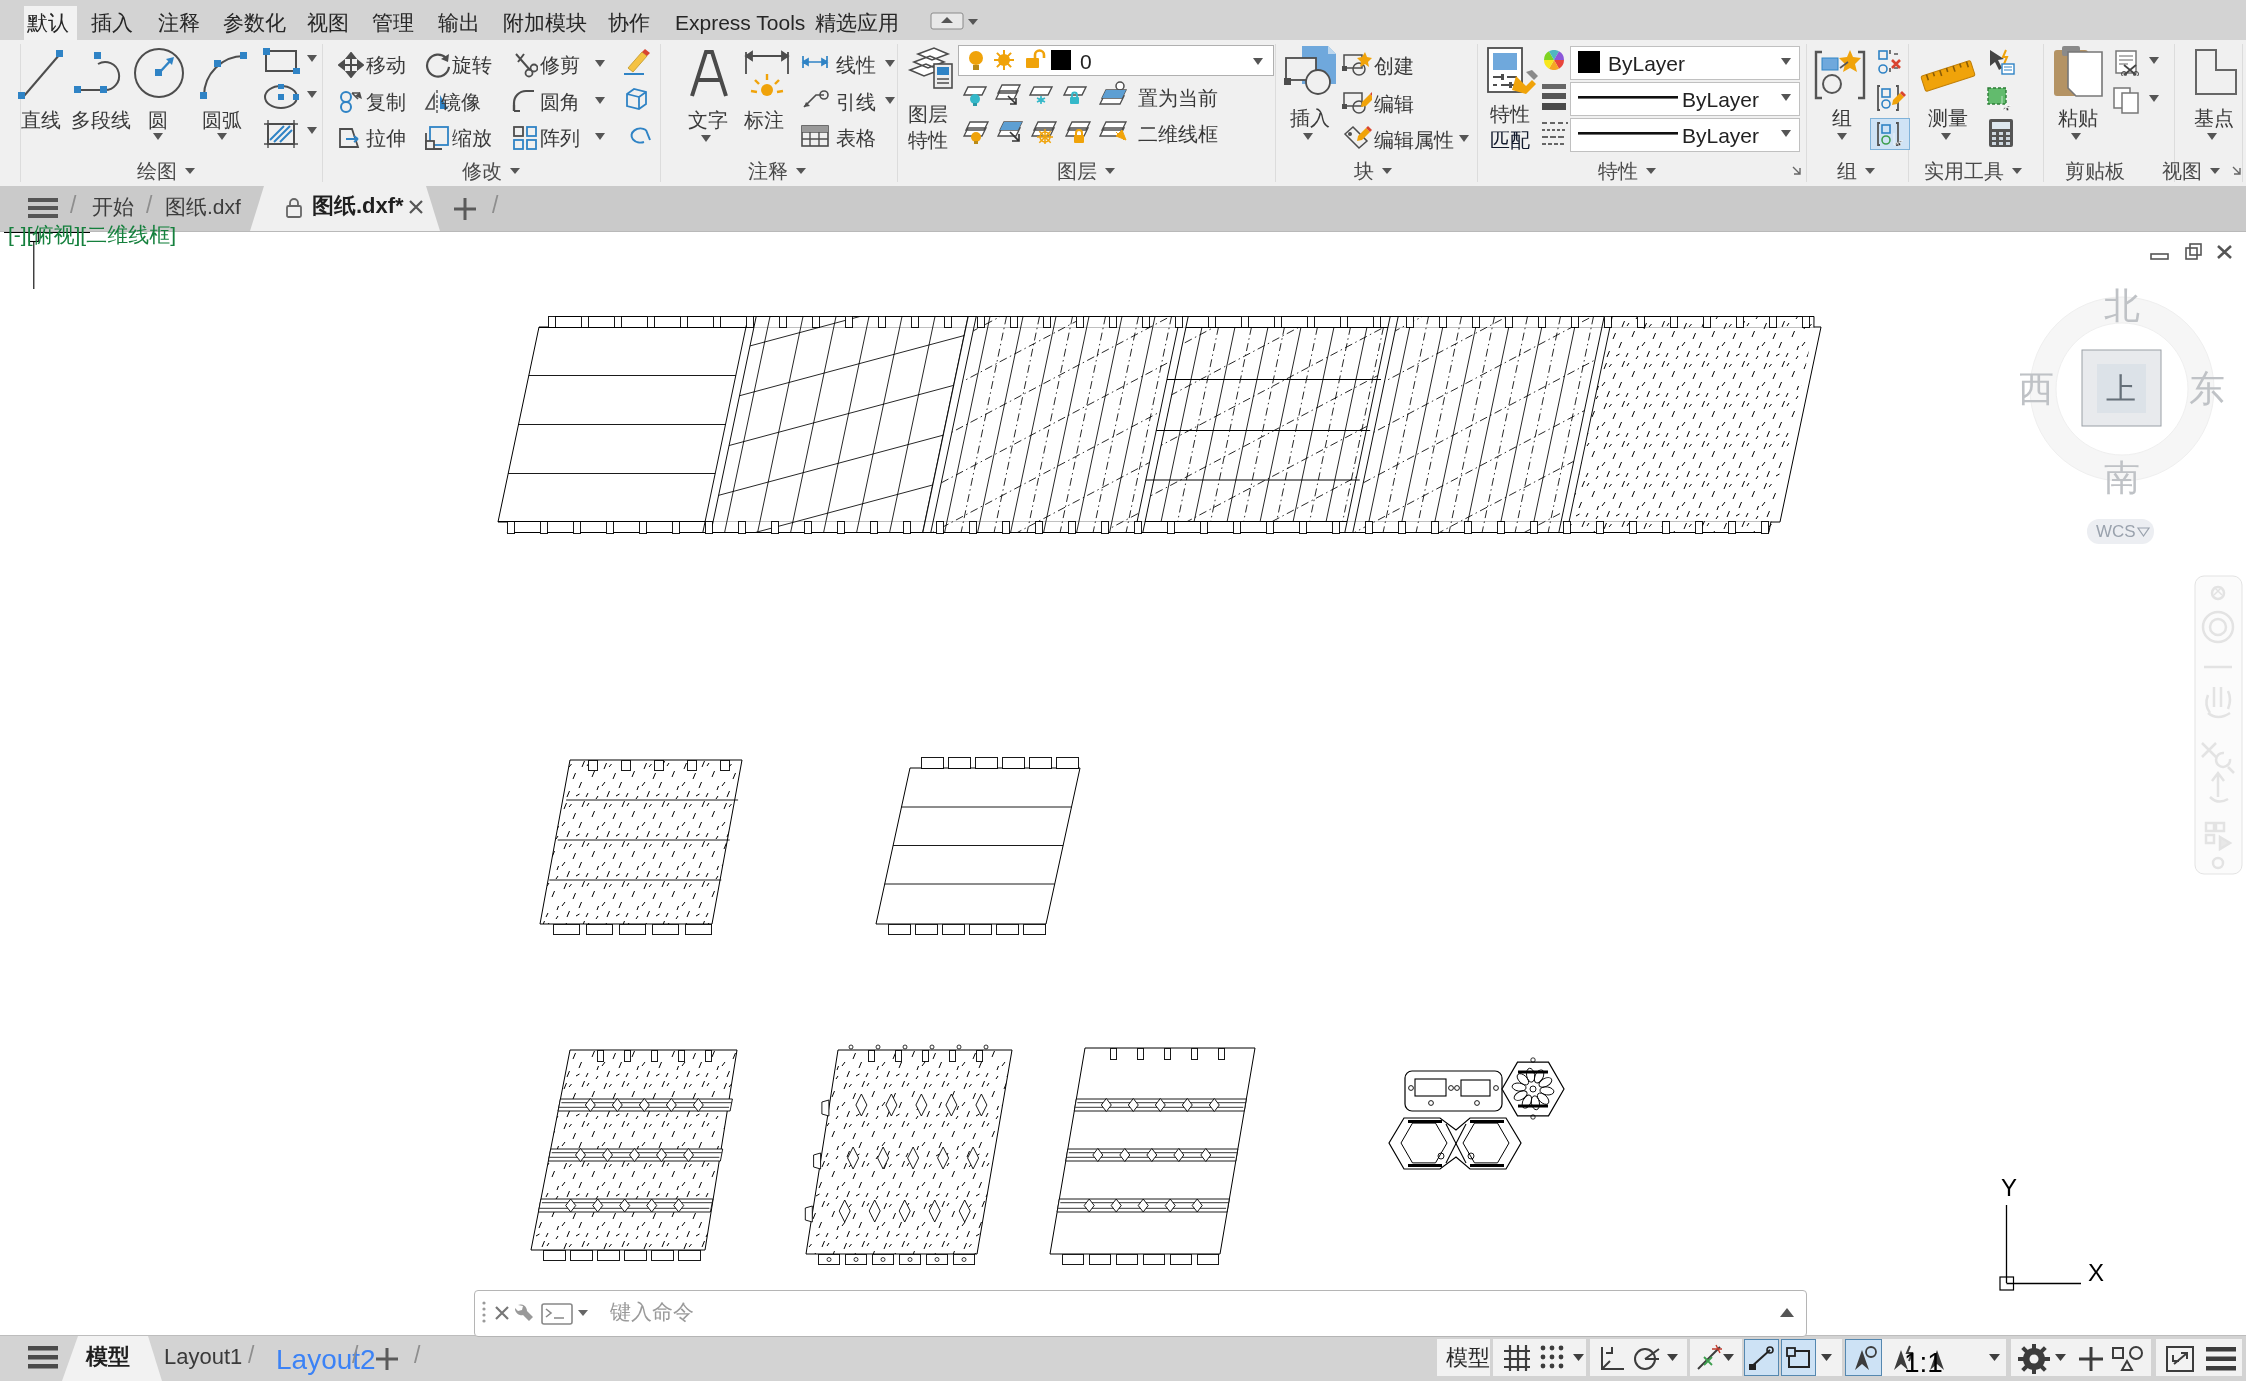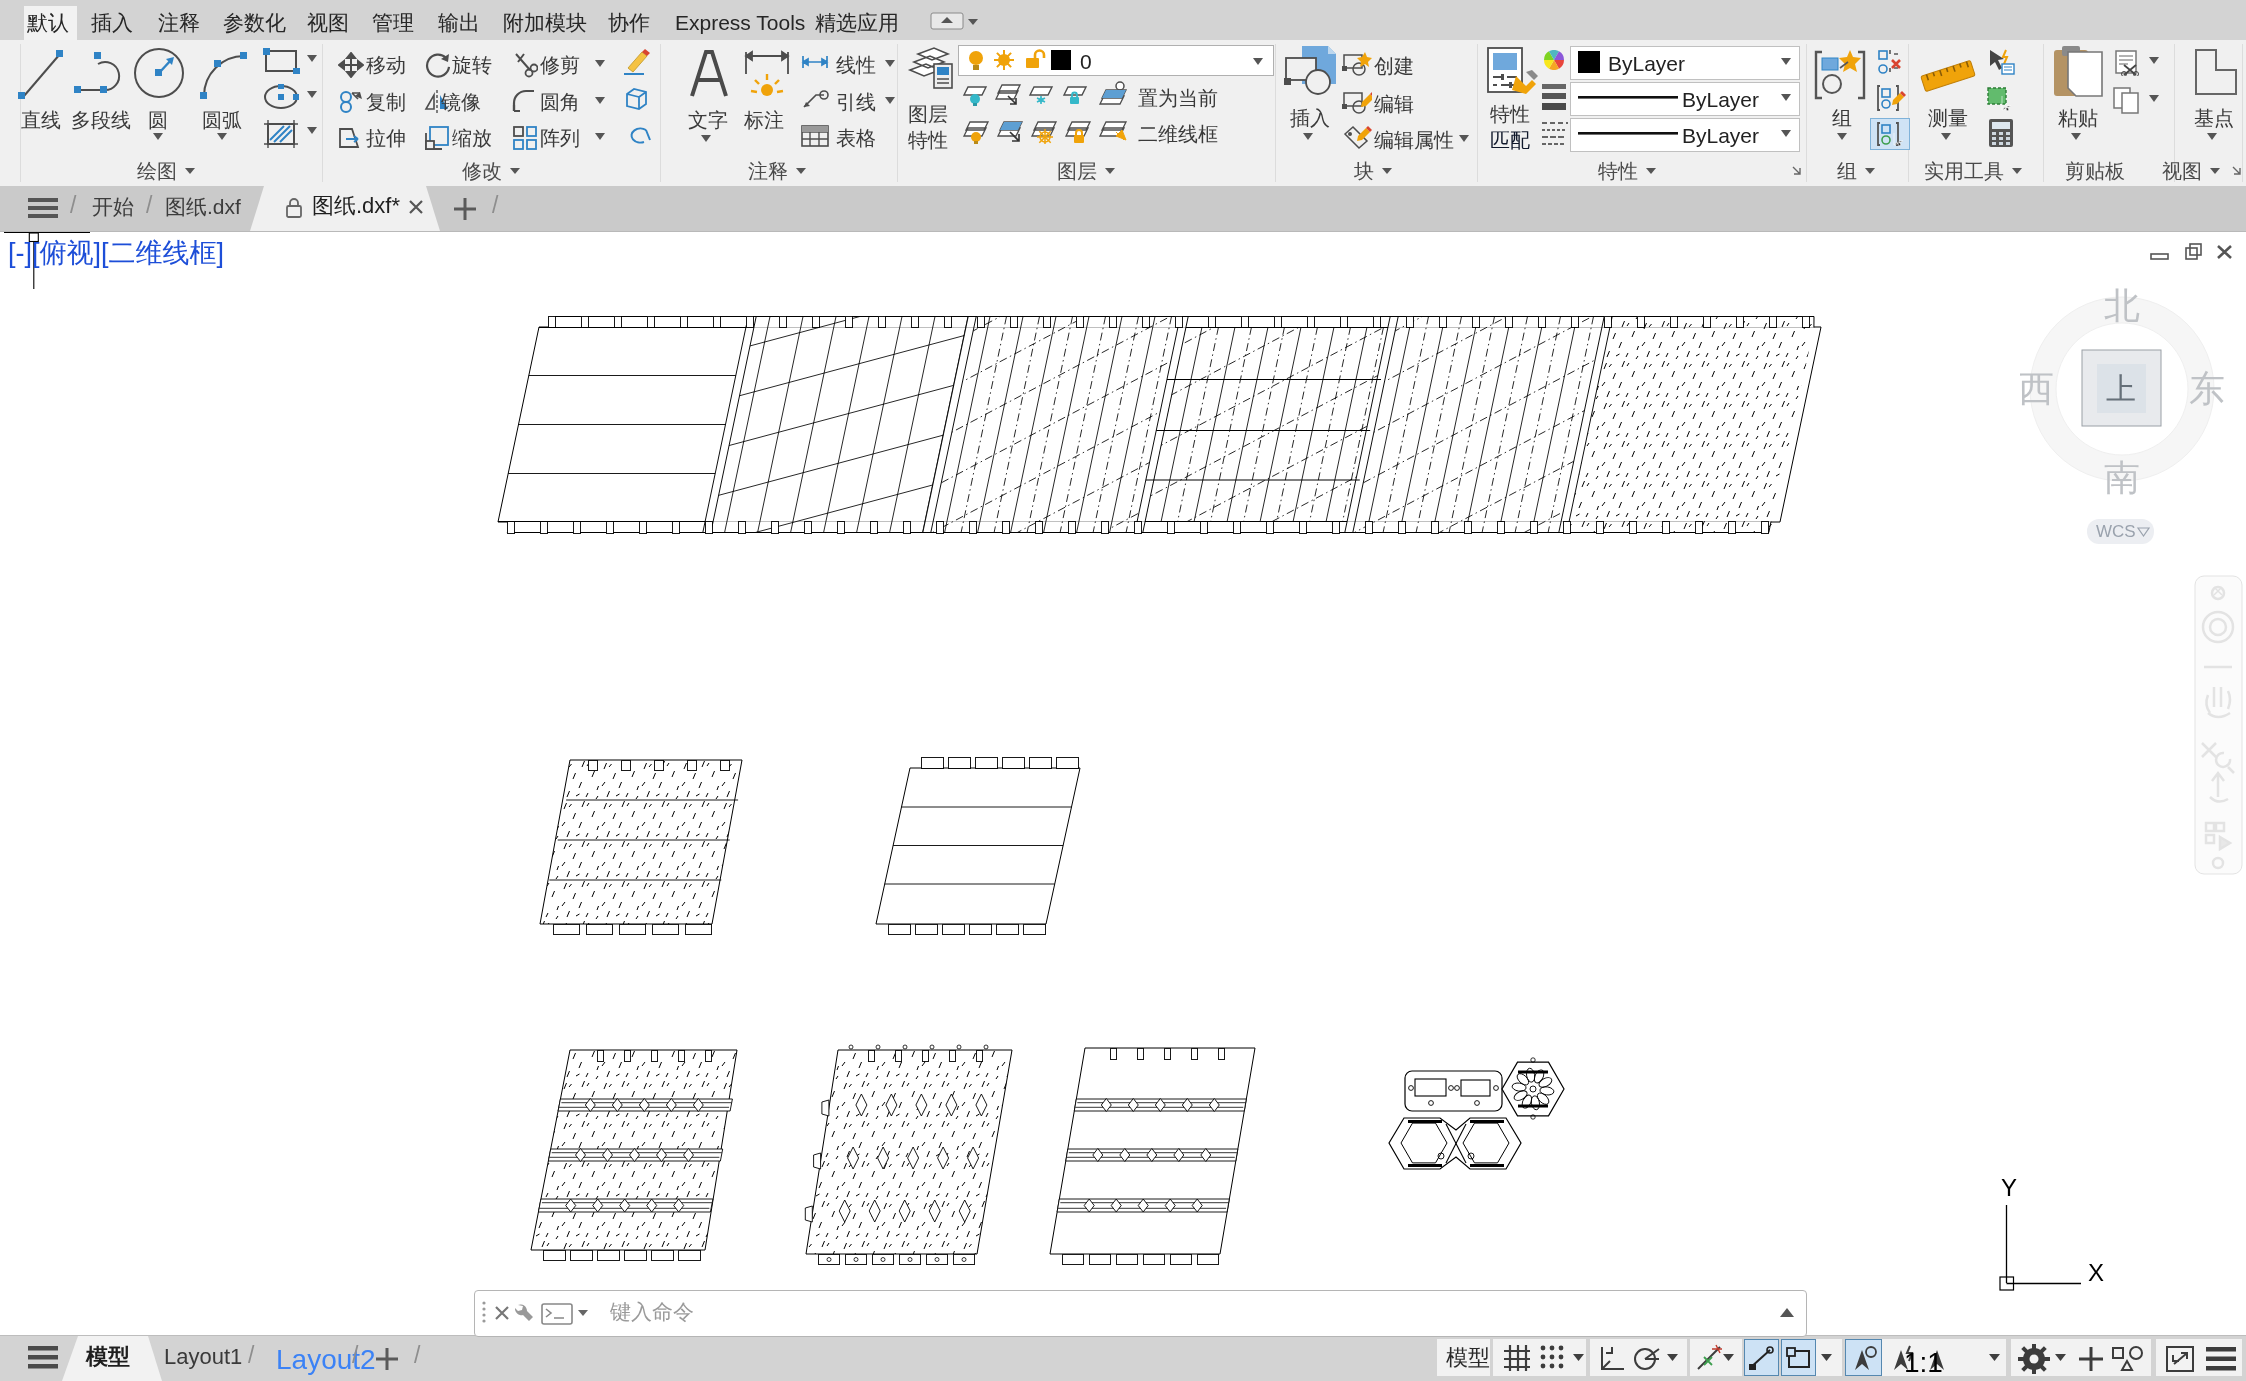--- a/index.html
+++ b/index.html
@@ -89,21 +89,21 @@
 <div class="tx" style="left:92px;top:196px;font-size:21px;color:#3c3c3c">开始</div>
 <div class="tx" style="left:146px;top:194px;font-size:23px;color:#8e8e8e">/</div>
 <div class="tx" style="left:165px;top:196px;font-size:21px;color:#3c3c3c">图纸.dxf</div>
 <svg class="ab" style="left:250px;top:186px" width="190" height="45" viewBox="0 0 190 45">
     <path d="M14 0 L176 0 L190 45 L0 45 Z" fill="#f0f0f0"></path>
   </svg>
 <svg class="ab" style="left:284px;top:196px" width="20" height="24" viewBox="0 0 20 24">
 <rect x="3" y="10" width="14" height="11" rx="1.5" fill="none" stroke="#666" stroke-width="1.8"></rect>
 <path d="M6 10 V7 a4 4 0 0 1 8 0 V10" fill="none" stroke="#666" stroke-width="1.8"></path>
   </svg>
-<div class="tx" style="left:312px;top:195px;font-size:22px;font-weight:normal;color:#1f1f1f">图纸.dxf*</div>
+<div class="tx" style="left:312px;top:195px;font-size:22px;font-weight:bold;color:#1f1f1f">图纸.dxf*</div>
 <svg class="ab" style="left:408px;top:199px" width="16" height="16" viewBox="0 0 16 16">
     <path d="M2 2 L14 14 M14 2 L2 14" stroke="#555" stroke-width="2.2"></path>
   </svg>
 <svg class="ab" style="left:452px;top:196px" width="26" height="26" viewBox="0 0 26 26">
     <path d="M13 2 V24 M2 13 H24" stroke="#5a5a5a" stroke-width="3"></path>
   </svg>
 <div class="tx" style="left:492px;top:194px;font-size:23px;color:#8e8e8e">/</div>
 <div class="ab" style="left:0;top:1335px;width:2246px;height:46px;background:#d3d3d3;border-top:1px solid #bdbdbd"></div>
 <svg class="ab" style="left:28px;top:1345px" width="30" height="24" viewBox="0 0 30 24">
 <rect x="0" y="1" width="30" height="4.5" fill="#4a4a4a"></rect>
@@ -1014,21 +1014,21 @@
     <rect x="1470" y="1164" width="34" height="3" fill="#000"></rect>
     <line x1="2006.5" y1="1205.0" x2="2006.5" y2="1283.0" stroke="#000" stroke-width="1.3"></line>
     <line x1="2006.5" y1="1283.5" x2="2081.0" y2="1283.5" stroke="#000" stroke-width="1.3"></line>
     <rect x="2000" y="1277" width="13.5" height="13" fill="none" stroke="#000" stroke-width="1.2"></rect>
     <text x="2009" y="1196" font-size="24" fill="#000" font-family="Liberation Sans" text-anchor="middle">Y</text>
     <text x="2096" y="1281" font-size="24" fill="#000" font-family="Liberation Sans" text-anchor="middle">X</text>
     <line x1="4.0" y1="232.5" x2="90.0" y2="232.5" stroke="#000" stroke-width="1.1"></line>
     <line x1="33.8" y1="232.5" x2="33.8" y2="289.0" stroke="#000" stroke-width="1.1"></line>
     <rect x="29.3" y="233" width="9" height="8.5" fill="#fff" stroke="#000" stroke-width="1.1"></rect>
   </svg>
-<div class="tx" style="left:8px;top:240px;font-size:27px;color:#1d4ed8">[-][俯视][二维线框]</div>
+<div class="tx" style="left:8px;top:224px;font-size:21px;color:#15803d">[-][俯视][二维线框]</div>
 <svg class="ab" style="left:2148px;top:242px" width="90" height="22" viewBox="0 0 90 22">
 <rect x="3" y="12" width="17" height="5" fill="none" stroke="#555" stroke-width="1.6"></rect>
 <rect x="38" y="6" width="11" height="11" fill="none" stroke="#555" stroke-width="1.6"></rect>
 <rect x="42" y="2" width="11" height="11" fill="none" stroke="#555" stroke-width="1.6"></rect>
 <path d="M70 4 L83 16 M83 4 L70 16" stroke="#555" stroke-width="2.6"></path>
   </svg>
 <svg class="ab" style="left:2020px;top:280px" width="226px" height="280" viewBox="0 0 226 280">
 <circle cx="102" cy="109" r="79" fill="none" stroke="#f6f6f6" stroke-width="26"></circle>
 <circle cx="102" cy="109" r="92" fill="none" stroke="#efefef" stroke-width="1"></circle>
 <circle cx="102" cy="109" r="66" fill="none" stroke="#efefef" stroke-width="1"></circle>

